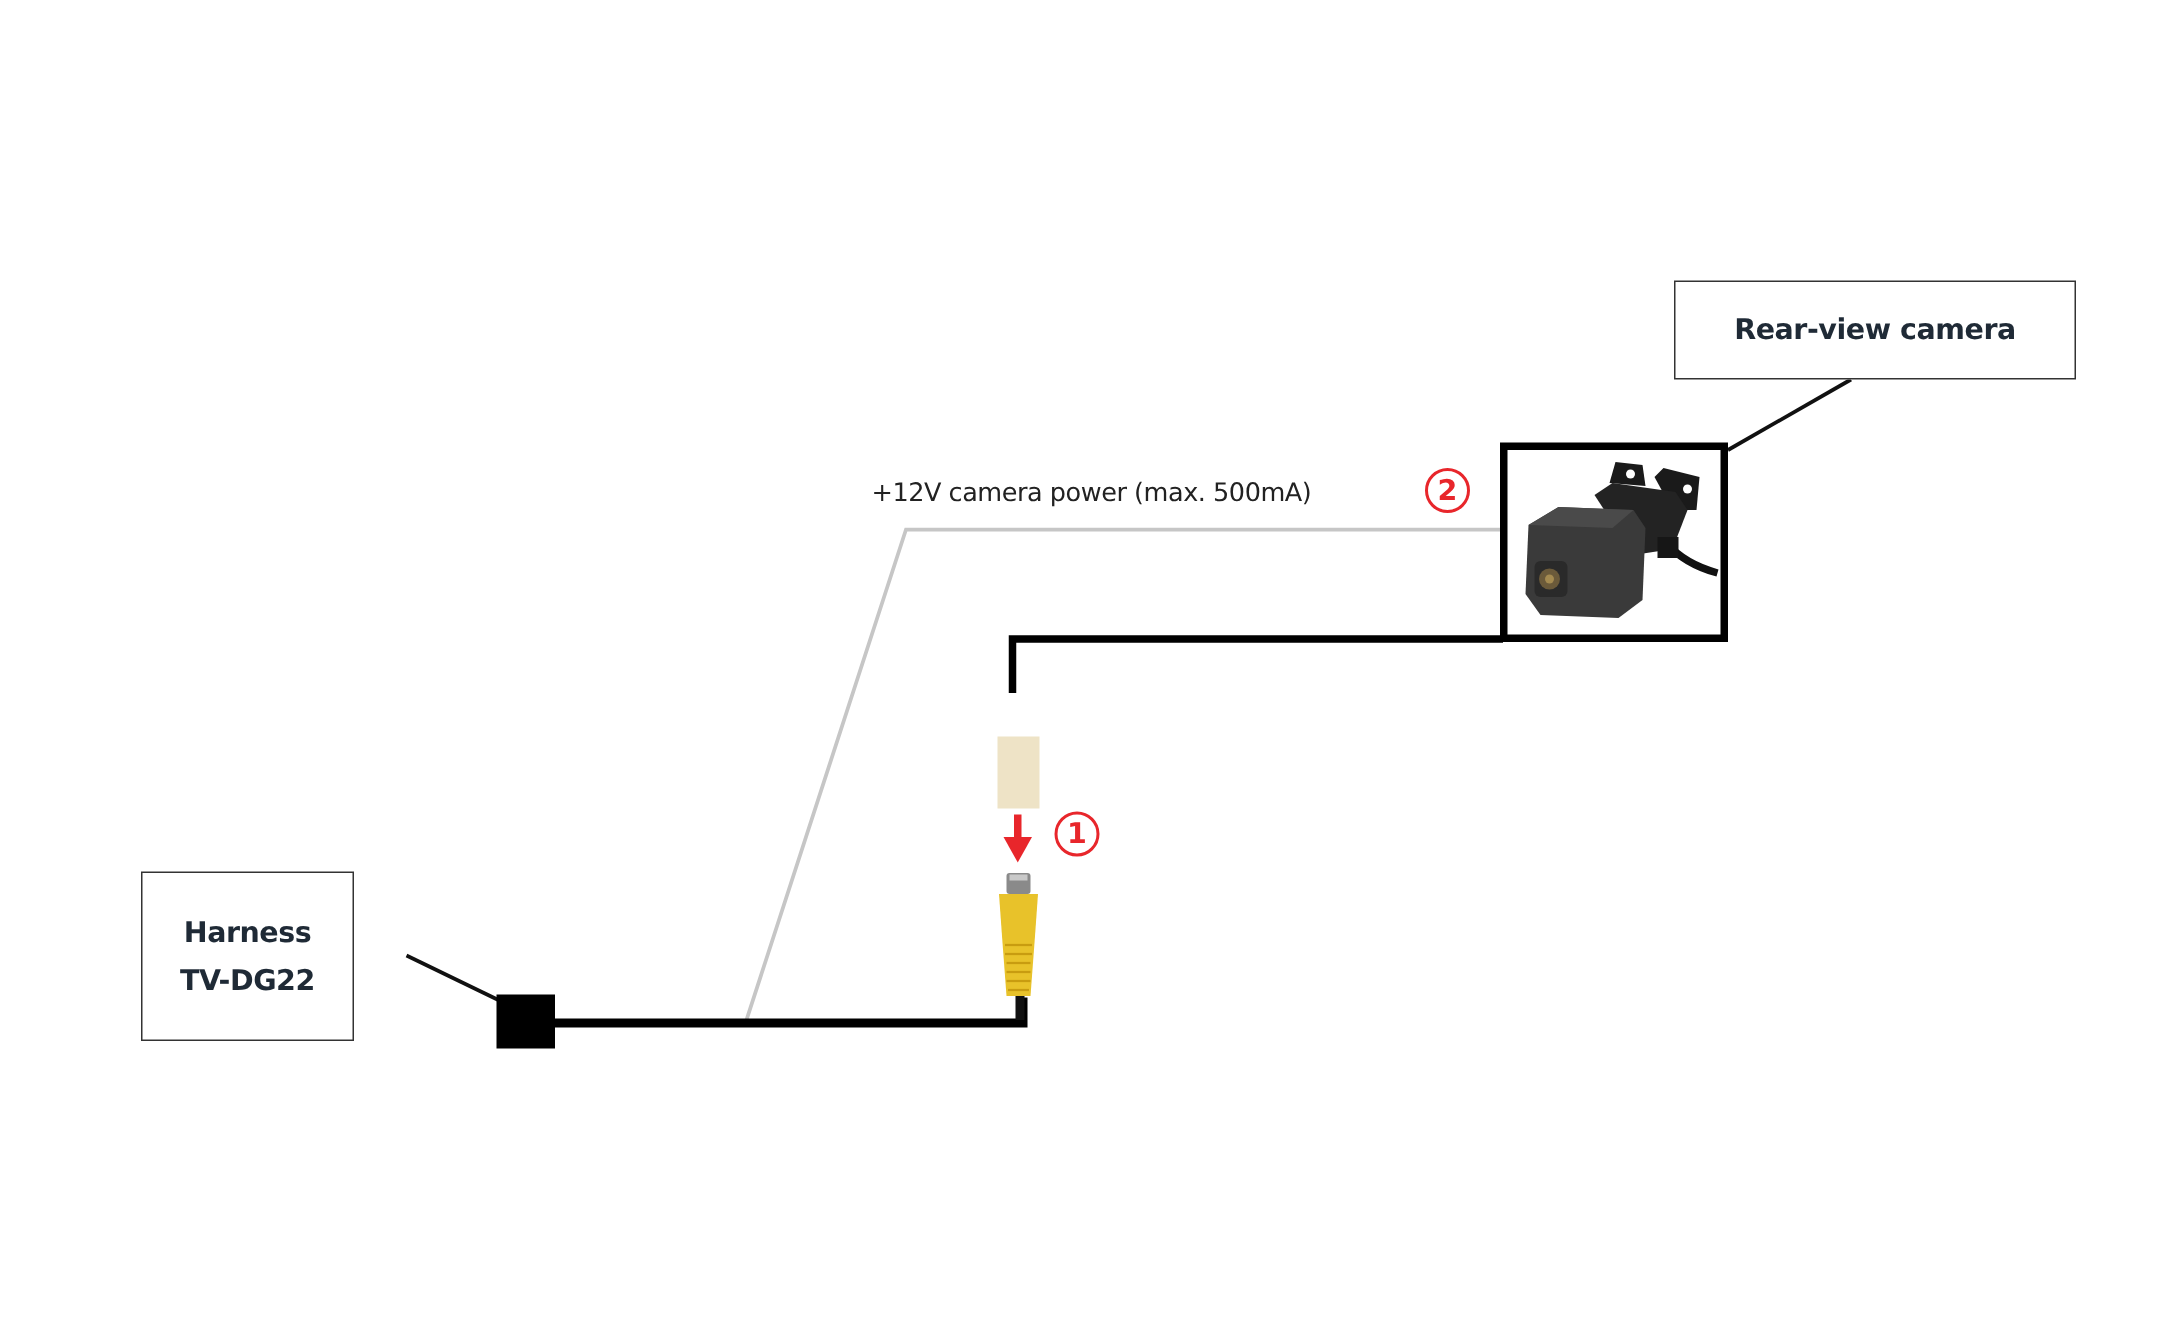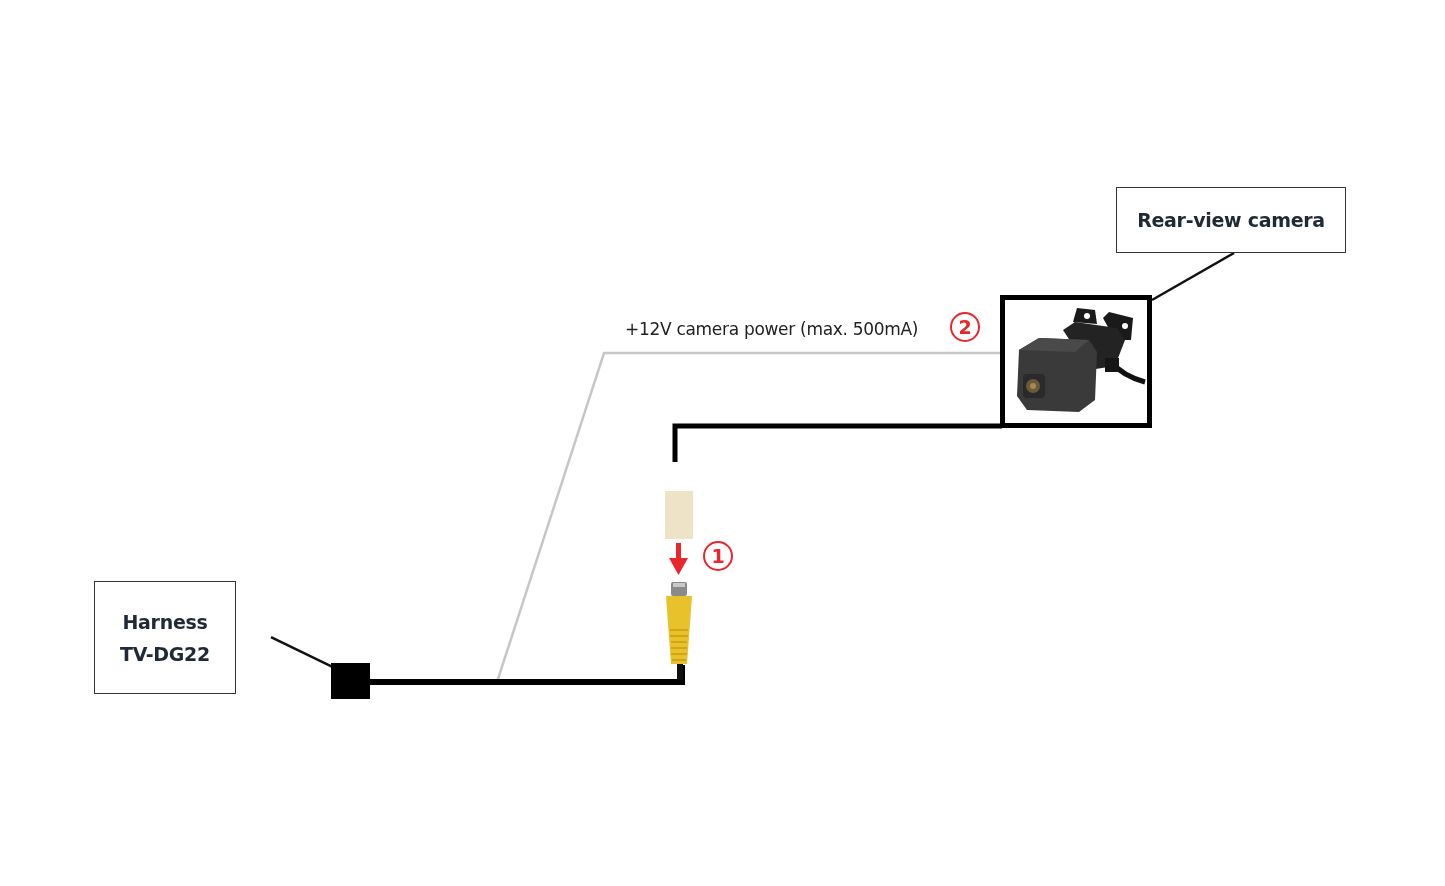--- a/index.html
+++ b/index.html
@@ -30,25 +30,25 @@
       align-items: center;
       justify-content: center;
       text-align: center;
       font-family: "DejaVu Sans", sans-serif;
       font-weight: bold;
       font-size: 19px;
       color: #1f2a36;
       line-height: 32px;
       letter-spacing: -0.3px;
     }
-    .camera-label { left: 1116px; top: 187px; width: 230px; height: 66px; }
+    .camera-label { left: 1116px; top: 187px; width: 268px; height: 66px; }
     .harness-label { left: 94px; top: 581px; width: 142px; height: 113px; }
     .power-label {
       position: absolute;
-      left: 625px; top: 319px;
+      left: 581px; top: 319px;
       font-size: 17px;
       color: #222;
       letter-spacing: -0.3px;
       white-space: nowrap;
     }
     .step-badge {
       position: absolute;
       width: 30px; height: 30px;
       border: 2.5px solid #e8262b;
       border-radius: 50%;

